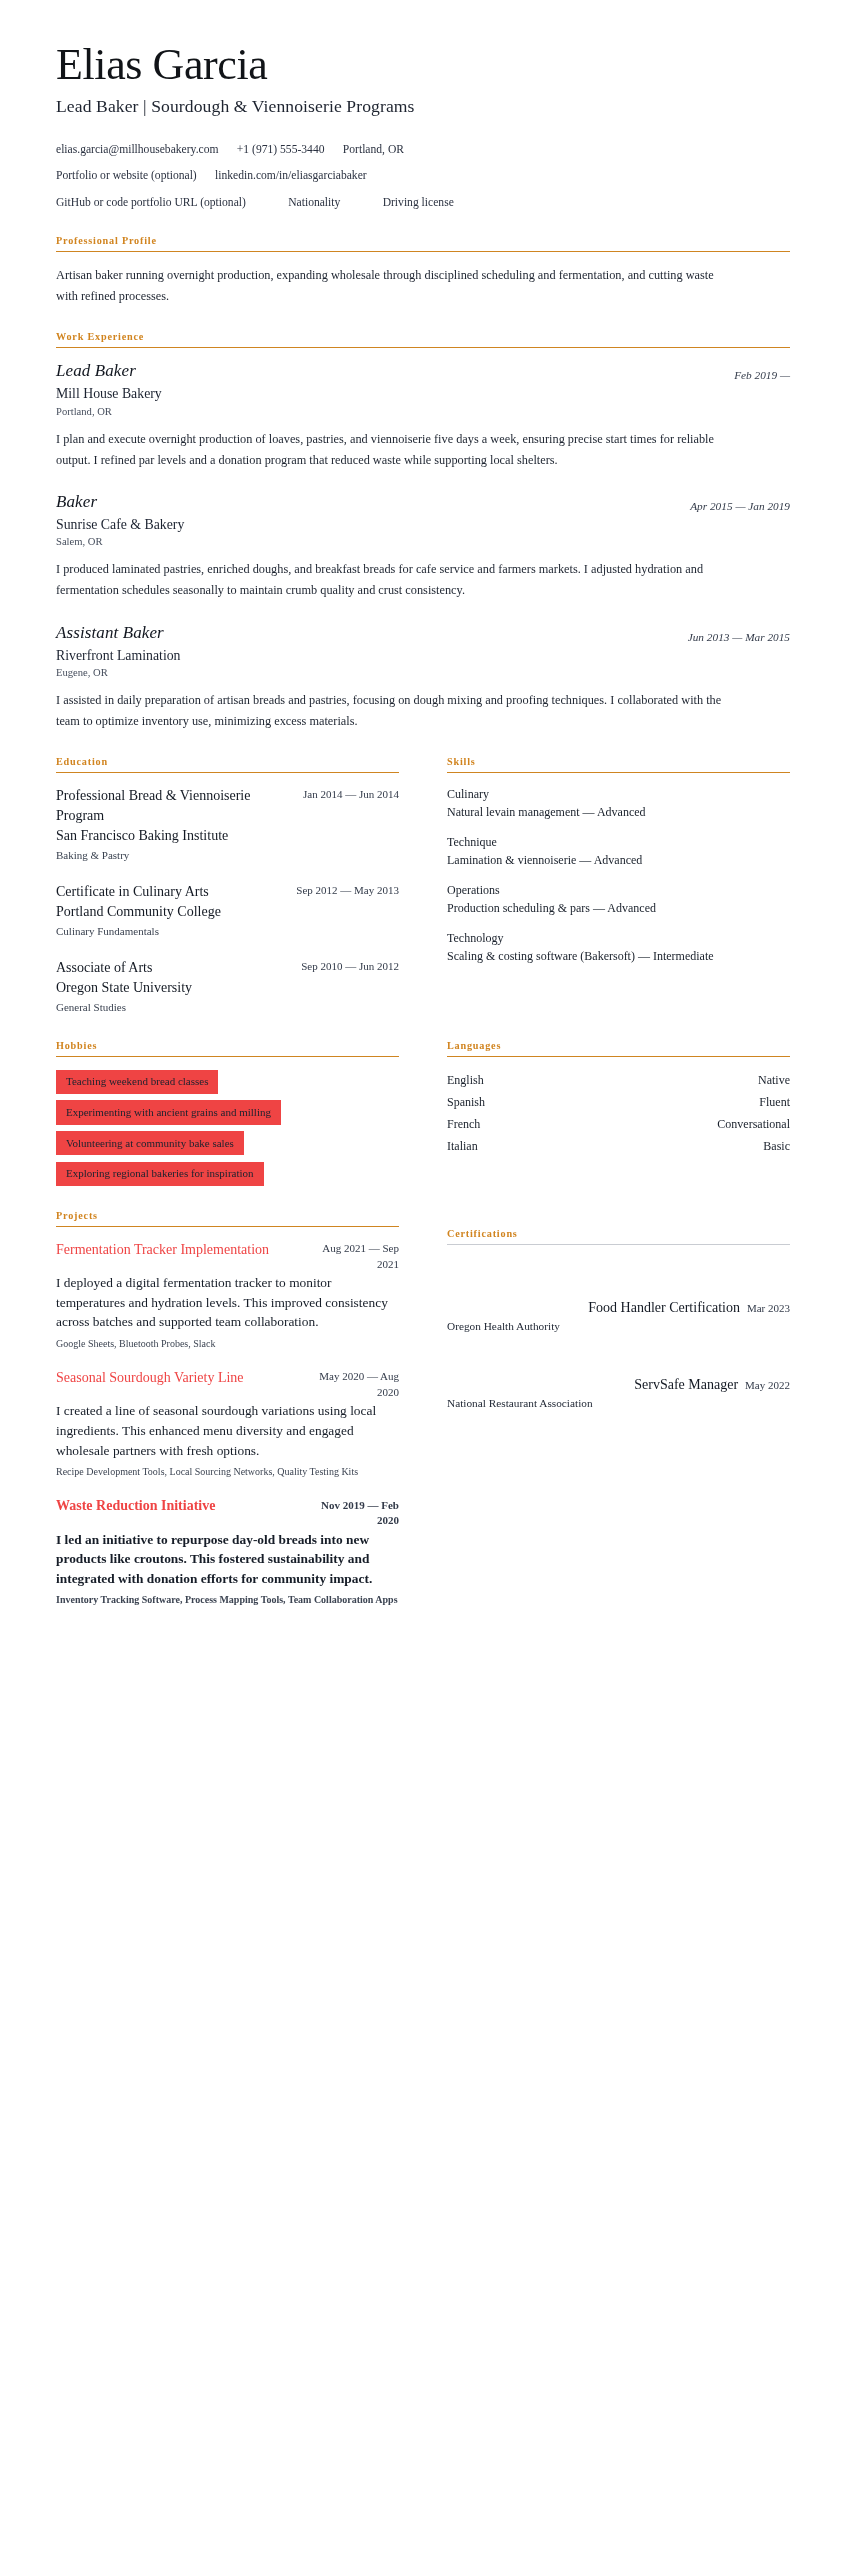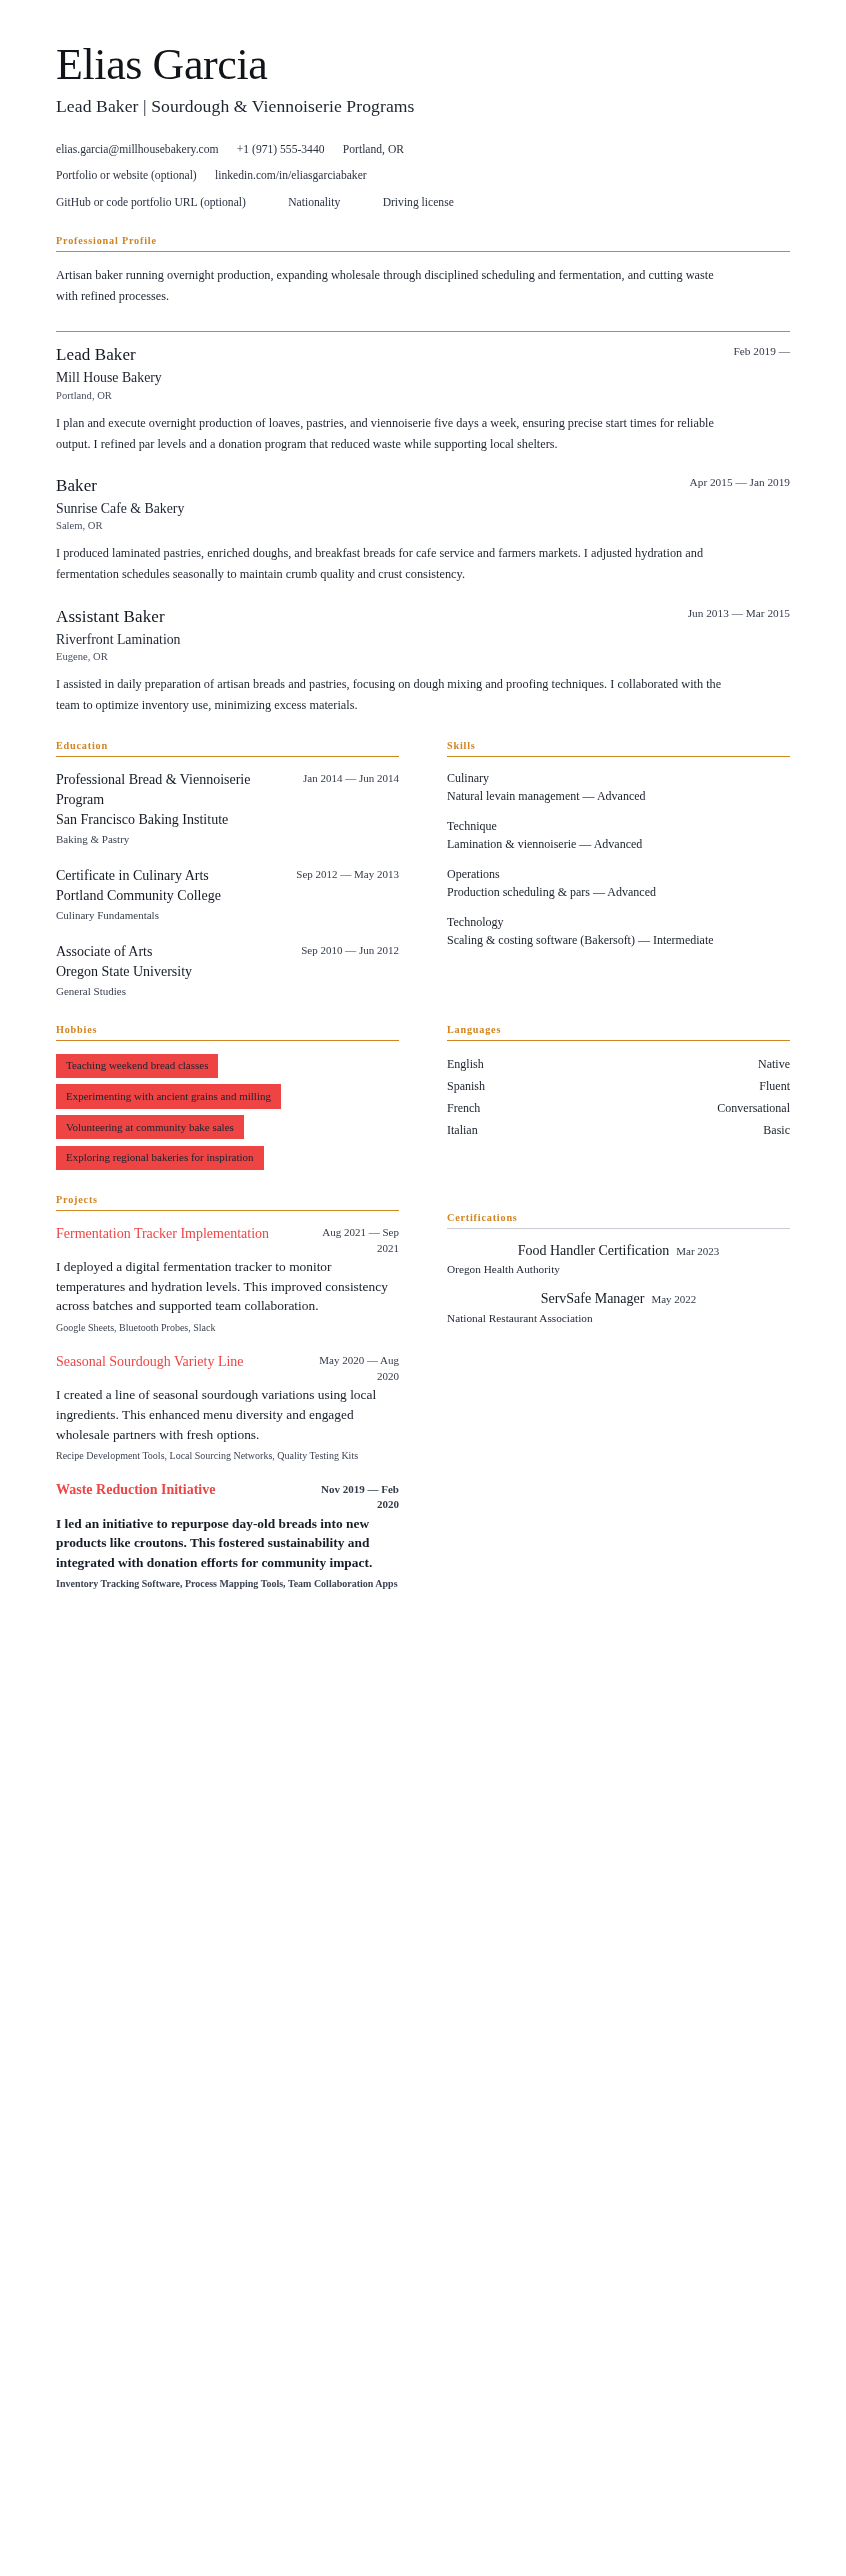--- a/index.html
+++ b/index.html
@@ -77,22 +77,23 @@
 
   .section-body { padding-top: 12.7px; }
 
   
   .exp-entry { margin-bottom: 21px; }
   .exp-entry:last-child { margin-bottom: 8px; }
 
   .exp-top {
     display: flex;
     justify-content: space-between;
-    align-items: flex-start;
+    align-items: flex-end;
     gap: 8px;
+    font-style: italic;
   }
 
   .exp-title {
     font-family: "Liberation Serif", "DejaVu Serif", serif;
     font-size: 17px;
     font-weight: 400;
     color: #121720;
     letter-spacing: 0.1px;
   }
 
@@ -253,23 +254,24 @@
     line-height: 1.42;
     margin-top: 5px;
   }
 
   
   .cert-entry { margin-bottom: 12.7px; }
   .cert-entry:last-child { margin-bottom: 0; }
 
   .cert-top {
     display: flex;
-    justify-content: center;
+    justify-content: flex-end;
     align-items: baseline;
     gap: 7px;
+    margin-top: 41px;
   }
 
   .cert-name {
     font-size: 14px;
     color: #141a24;
     line-height: 1.35;
   }
 
   .cert-date {
     font-size: 11px;
@@ -314,20 +316,21 @@
 
   <section class="section">
     <div class="section-head">Professional Profile</div>
     <div class="section-rule"></div>
     <div class="section-body">
       <p class="exp-desc" style="margin-top:0">Artisan baker running overnight production, expanding wholesale through disciplined scheduling and fermentation, and cutting waste with refined processes.</p>
     </div>
   </section>
 
   <section class="section">
+    <div class="section-head">Work Experience</div>
     <div class="section-rule"></div>
     <div class="section-body" id="work-list">
         <div class="exp-entry">
           <div class="exp-top">
             <div class="exp-title">Lead Baker</div>
             <div class="exp-dates">Feb 2019 —</div>
           </div>
           <div class="exp-org">Mill House Bakery</div>
           <div class="exp-loc">Portland, OR</div>
           <p class="exp-desc">I plan and execute overnight production of loaves, pastries, and viennoiserie five days a week, ensuring precise start times for reliable output. I refined par levels and a donation program that reduced waste while supporting local shelters.</p>

